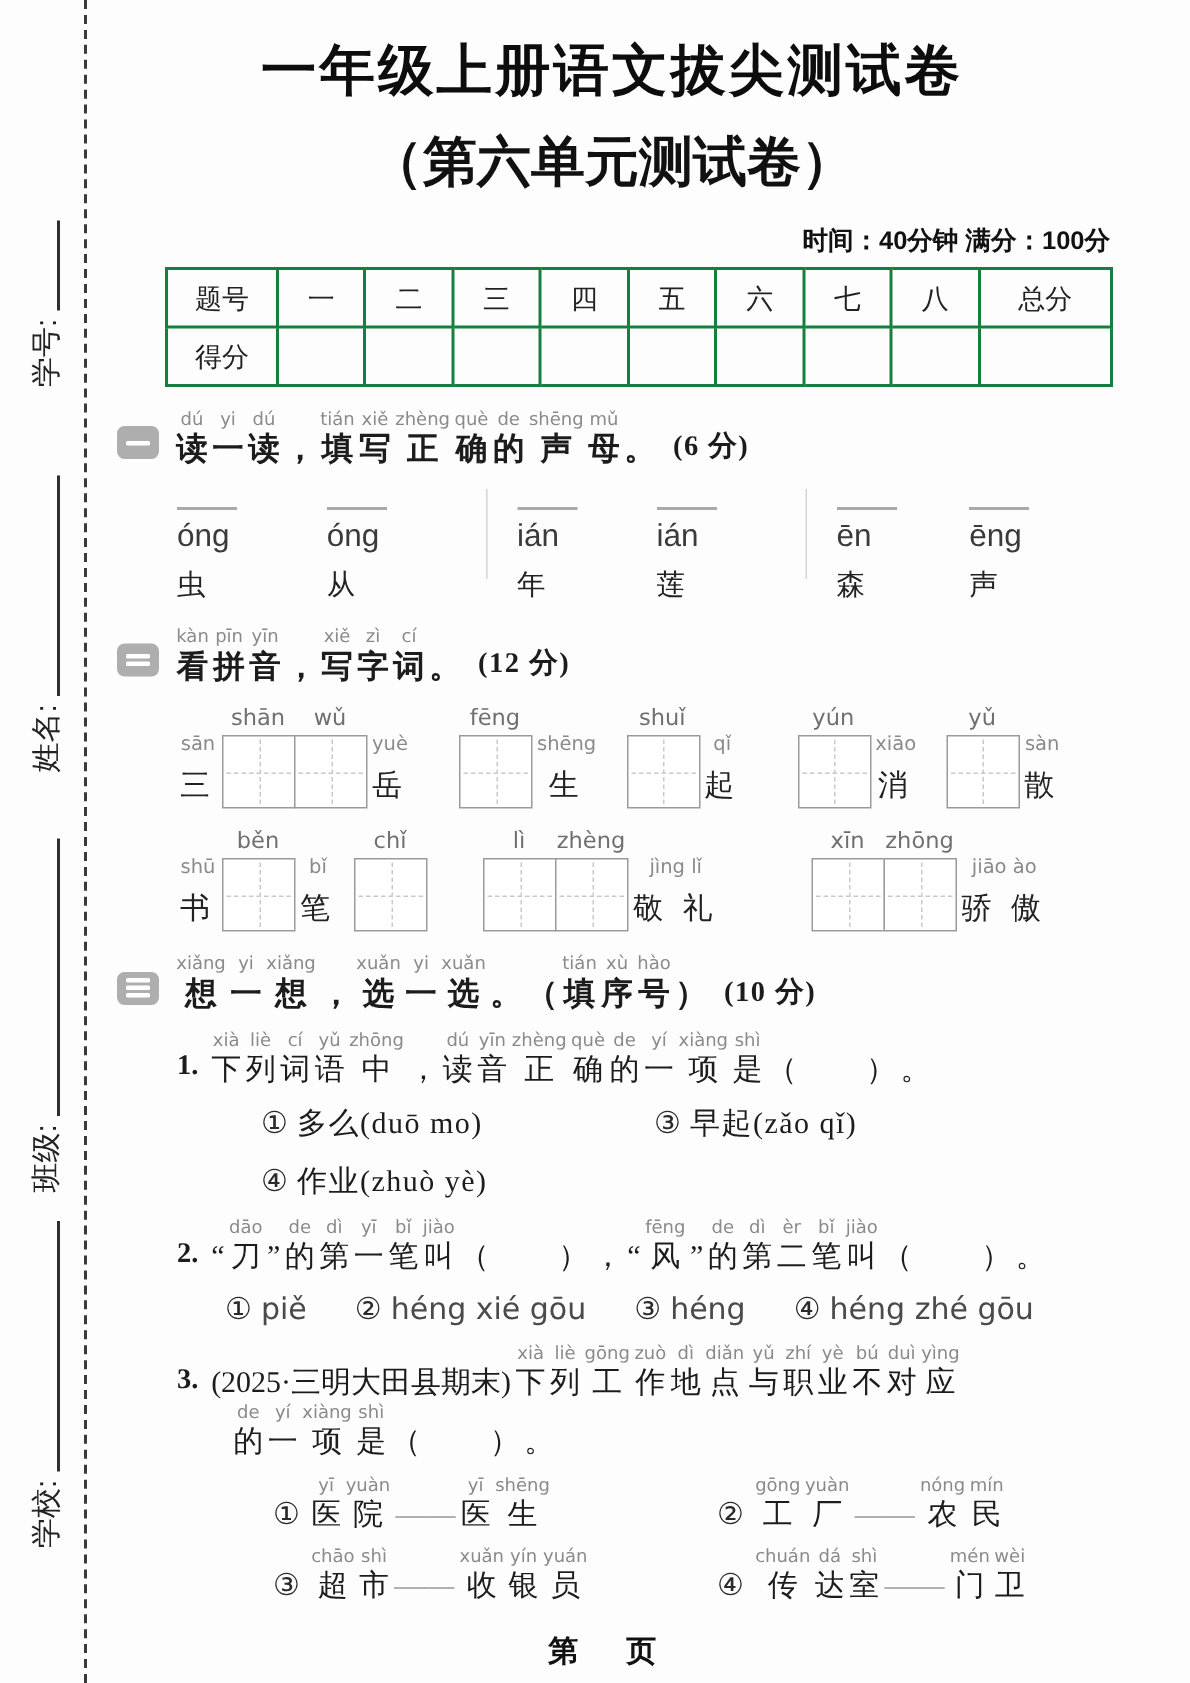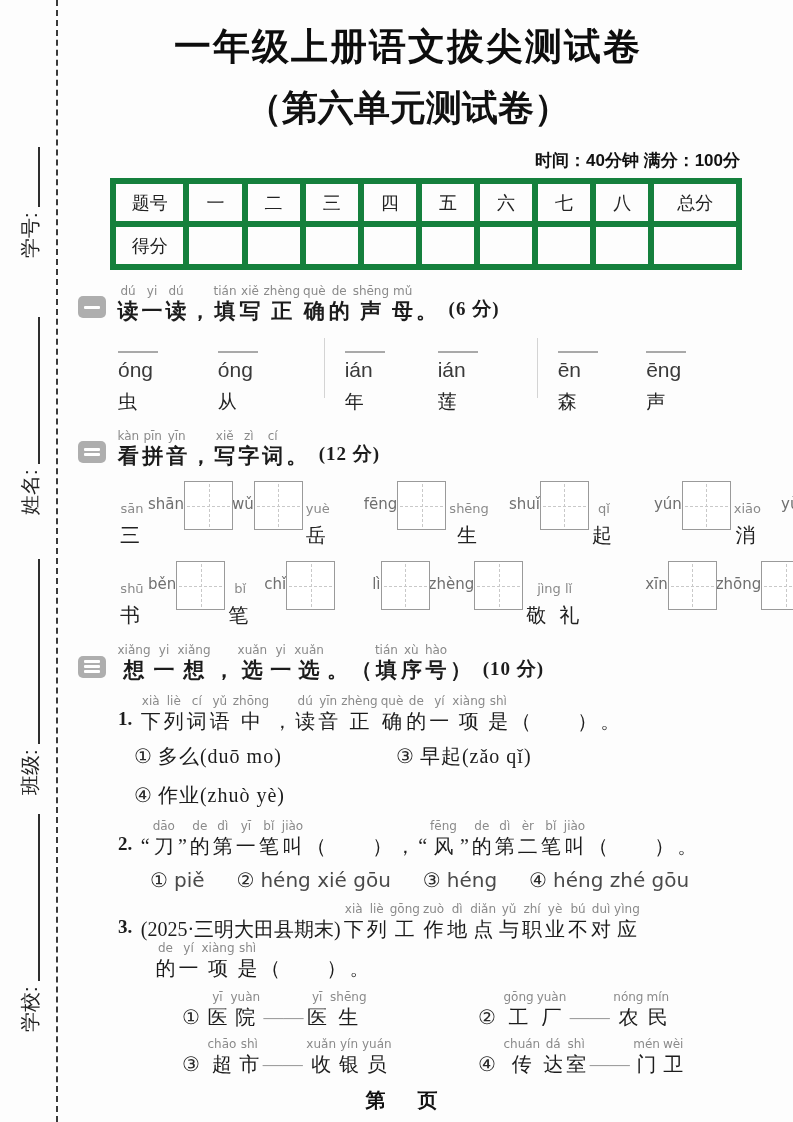--- a/index.html
+++ b/index.html
@@ -14,21 +14,21 @@
   .sideline{display:inline-block;border-bottom:2px solid #2e2e2e;height:4px;margin-bottom:4px;}
   .main{position:absolute;left:70px;top:0;width:676px;}
   .title{margin:22px 0 0;text-align:center;font-family:"Liberation Sans","DejaVu Sans",sans-serif;
        font-weight:bold;font-size:37px;letter-spacing:2px;color:#0d0d0d;}
   .subtitle{margin:12px 0 0;text-align:center;font-family:"Liberation Sans","DejaVu Sans",sans-serif;
        font-weight:bold;font-size:36px;color:#111;}
   .meta{margin:16px 6px 6px 0;text-align:right;font-family:"Liberation Sans","DejaVu Sans",sans-serif;
        font-weight:bold;font-size:17px;color:#111;}
   table.score{border-collapse:collapse;table-layout:fixed;width:632px;margin-left:40px;
        font-family:"Liberation Sans","DejaVu Sans",sans-serif;font-size:18px;color:#222;}
-  table.score td{border:6px solid #15803d;height:35px;text-align:center;font-weight:500;}
+  table.score td{border:2px solid #15803d;height:35px;text-align:center;font-weight:500;}
   
   .sec-head{display:flex;align-items:flex-end;gap:10px;margin:14px 0 0 8px;}
   .badge{width:28px;height:22px;border-radius:5px;background:#aeaeae;display:flex;flex-direction:column;
        justify-content:center;align-items:center;gap:2px;margin-bottom:6px;flex:none;}
   .badge i{display:block;width:16px;height:3px;background:#fff;border-radius:1px;}
   .sec-title{font-weight:bold;font-size:21px;}
   .sec-points{font-weight:bold;font-size:19px;margin-bottom:2px;letter-spacing:1px;}
   
   .rb{display:inline-flex;flex-direction:column;align-items:center;margin:0 1.5px;vertical-align:bottom;}
   .rt{font-family:"DejaVu Sans","Liberation Sans",sans-serif;font-size:12px;line-height:15px;height:15px;
@@ -37,34 +37,34 @@
   
   .fill-row{display:flex;align-items:flex-start;margin:10px 0 0 48px;}
   .fill-item{text-align:left;margin-right:26px;}
   .fill-top{font-family:"Liberation Sans","DejaVu Sans",sans-serif;font-size:21px;color:#3a3a3a;}
   .blank{display:inline-block;width:40px;height:15px;border-bottom:2px solid #a9a9a9;margin-right:1px;}
   .fill-char{font-size:19px;margin-top:7px;color:#222;}
   .vdiv{width:1px;background:#d4d4d4;height:60px;margin:4px 20px 0 6px;flex:none;}
   
   .grid-row{display:flex;align-items:flex-start;margin:12px 0 0 46px;}
   .ggroup{display:flex;align-items:flex-start;}
-  .cellcol{display:flex;flex-direction:row;align-items:center;justify-content:space-between;}
+  .cellcol{display:flex;flex-direction:column;align-items:center;justify-content:space-between;}
   .cpy{height:21px;font-family:"DejaVu Sans","Liberation Sans",sans-serif;font-size:15px;color:#6f6f6f;}
   .cell{width:47px;height:47px;border:1px solid #9a9a9a;position:relative;margin-right:-1px;background:#fff;}
   .cell::before{content:"";position:absolute;left:2px;right:2px;top:50%;border-top:1px dashed #c9c9c9;}
   .cell::after{content:"";position:absolute;top:2px;bottom:2px;left:50%;border-left:1px dashed #c9c9c9;}
   .glabel{display:flex;flex-direction:column;align-items:center;margin-top:20px;padding:0 4px;}
   .lpy{font-family:"DejaVu Sans","Liberation Sans",sans-serif;font-size:13px;color:#8a8a8a;height:16px;white-space:pre;}
   .lch{font-size:20px;margin-top:5px;color:#222;letter-spacing:4px;white-space:pre;}
   
   .subq{display:flex;align-items:flex-end;gap:7px;margin:10px 0 0 48px;font-size:20px;}
   .qnum{font-weight:bold;font-size:19px;margin-bottom:3px;}
   .qcont{margin-left:84px;font-size:20px;}
   .optgrid{display:grid;margin-top:10px;row-gap:12px;font-size:20px;}
-  .optgrid.q1{margin-left:64px;grid-template-columns:262px auto;}
+  .optgrid.q1{margin-left:104px;grid-template-columns:262px auto;}
   .optgrid.q3{margin-left:112px;grid-template-columns:296px auto;row-gap:8px;}
   .onum{margin-right:6px;color:#2a2a2a;}
   .opt-text{letter-spacing:1px;}
   .optrow{display:flex;gap:32px;margin:10px 0 0 80px;font-size:20px;}
   .optrow .py{font-family:"DejaVu Sans","Liberation Sans",sans-serif;color:#4a4a4a;}
   .dash{color:#9a9a9a;letter-spacing:0;margin:0 2px;}
   .footer{position:absolute;left:16px;right:0;bottom:8px;text-align:center;font-weight:bold;
        font-size:20px;letter-spacing:6px;color:#111;}
 </style>
 </head>

